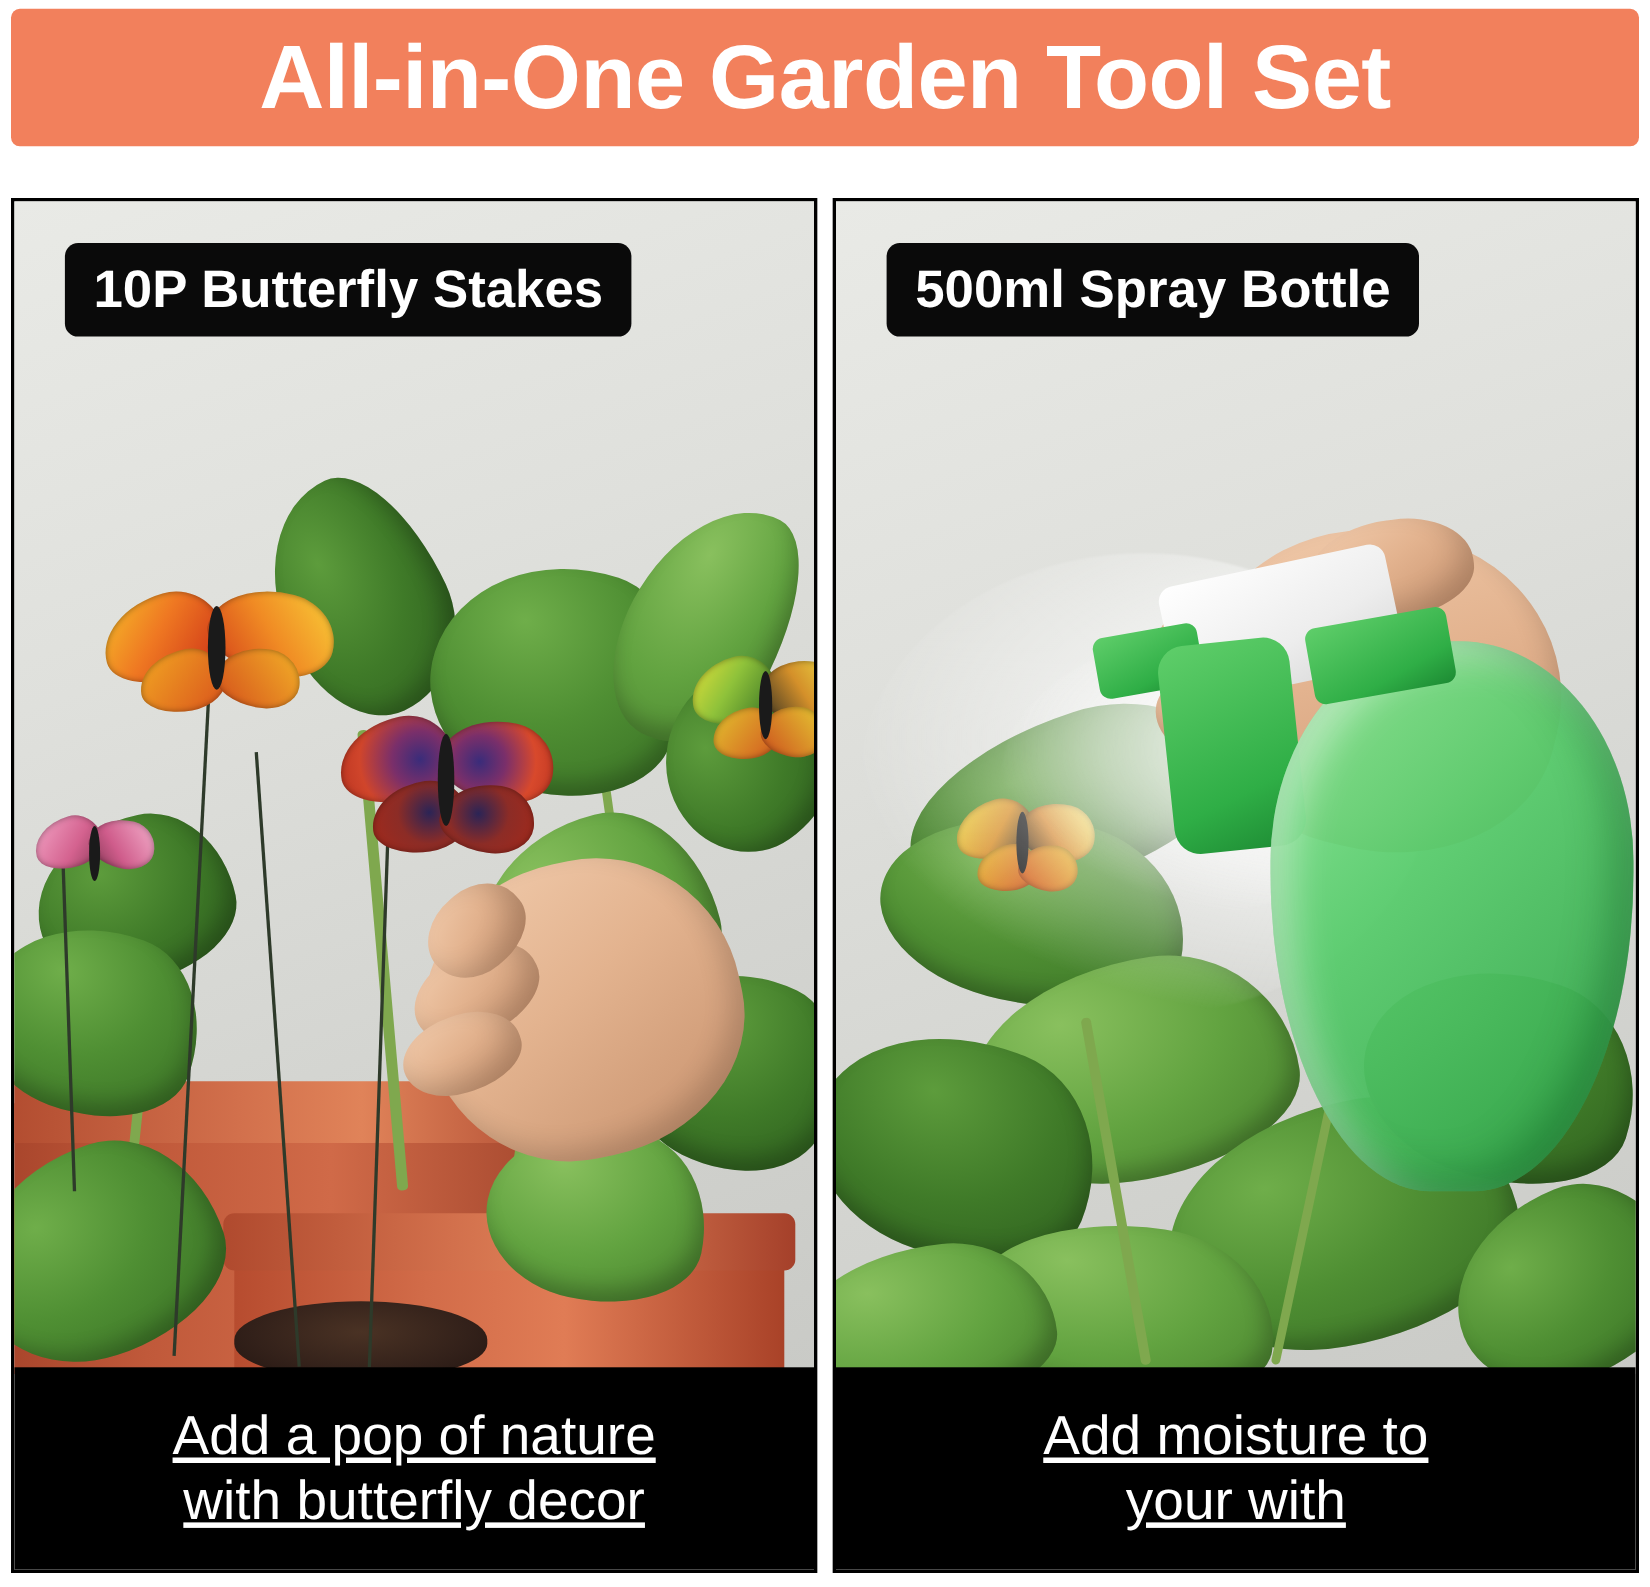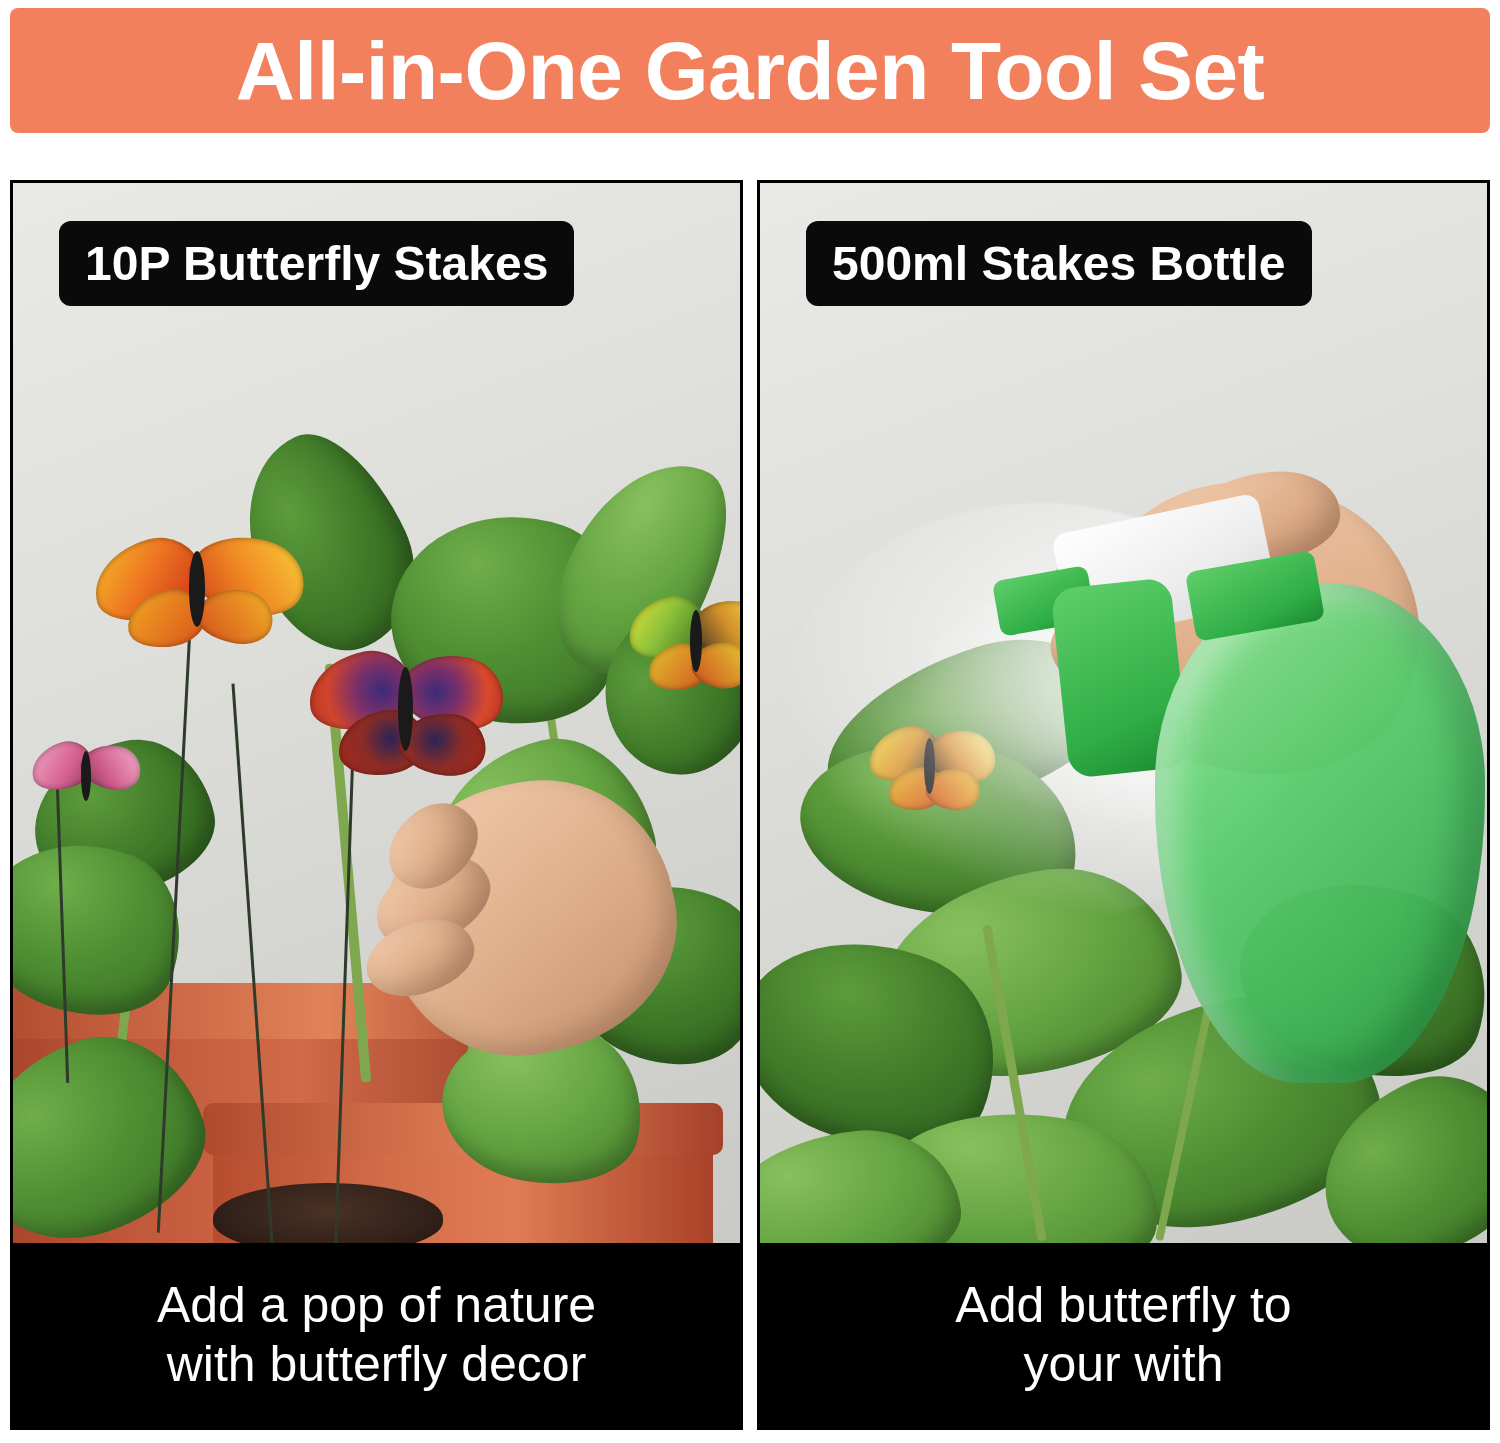--- a/index.html
+++ b/index.html
@@ -109,20 +109,21 @@
     background: #000000;
     color: #ffffff;
     display: flex;
     flex-direction: column;
     align-items: center;
     justify-content: center;
     text-align: center;
     font-size: 50px;
     line-height: 1.18;
     z-index: 30;
+    text-decoration: underline;
   }
   .caption span { display: block; }
 
   
   .leaf {
     position: absolute;
     background: radial-gradient(ellipse at 30% 30%, #6fae4a 0%, #4f8f33 45%, #356b22 100%);
     border-radius: 60% 40% 55% 45% / 55% 60% 40% 45%;
     box-shadow: inset -8px -10px 18px rgba(0,0,0,0.22);
   }
@@ -324,23 +325,23 @@
         <div class="hand" style="left:290px; top:430px; width:120px; height:80px; transform:rotate(12deg);"></div>
         <div class="hand" style="left:430px; top:290px; width:150px; height:90px; transform:rotate(-8deg);"></div>
 
         <div class="trigger-white" style="left:300px; top:330px; width:210px; height:110px; transform:rotate(-12deg);"></div>
         <div class="trigger-green" style="left:236px; top:390px; width:96px; height:56px; transform:rotate(-10deg);"></div>
         <div class="trigger-green" style="left:300px; top:400px; width:120px; height:190px; border-radius:24px; transform:rotate(-6deg);"></div>
 
         <div class="bottle-body" style="left:395px; top:400px; width:330px; height:500px;"></div>
         <div class="trigger-green" style="left:430px; top:378px; width:130px; height:70px; transform:rotate(-10deg);"></div>
 
-        <div class="chip">500ml Stakes Bottle</div>
+        <div class="chip">500ml Spray Bottle</div>
       </div>
 
       <div class="caption">
-        <span>Add butterfly to</span>
+        <span>Add moisture to</span>
         <span>your with</span>
       </div>
     </div>
 
   </div>
 </div>
 
 </body></html>

